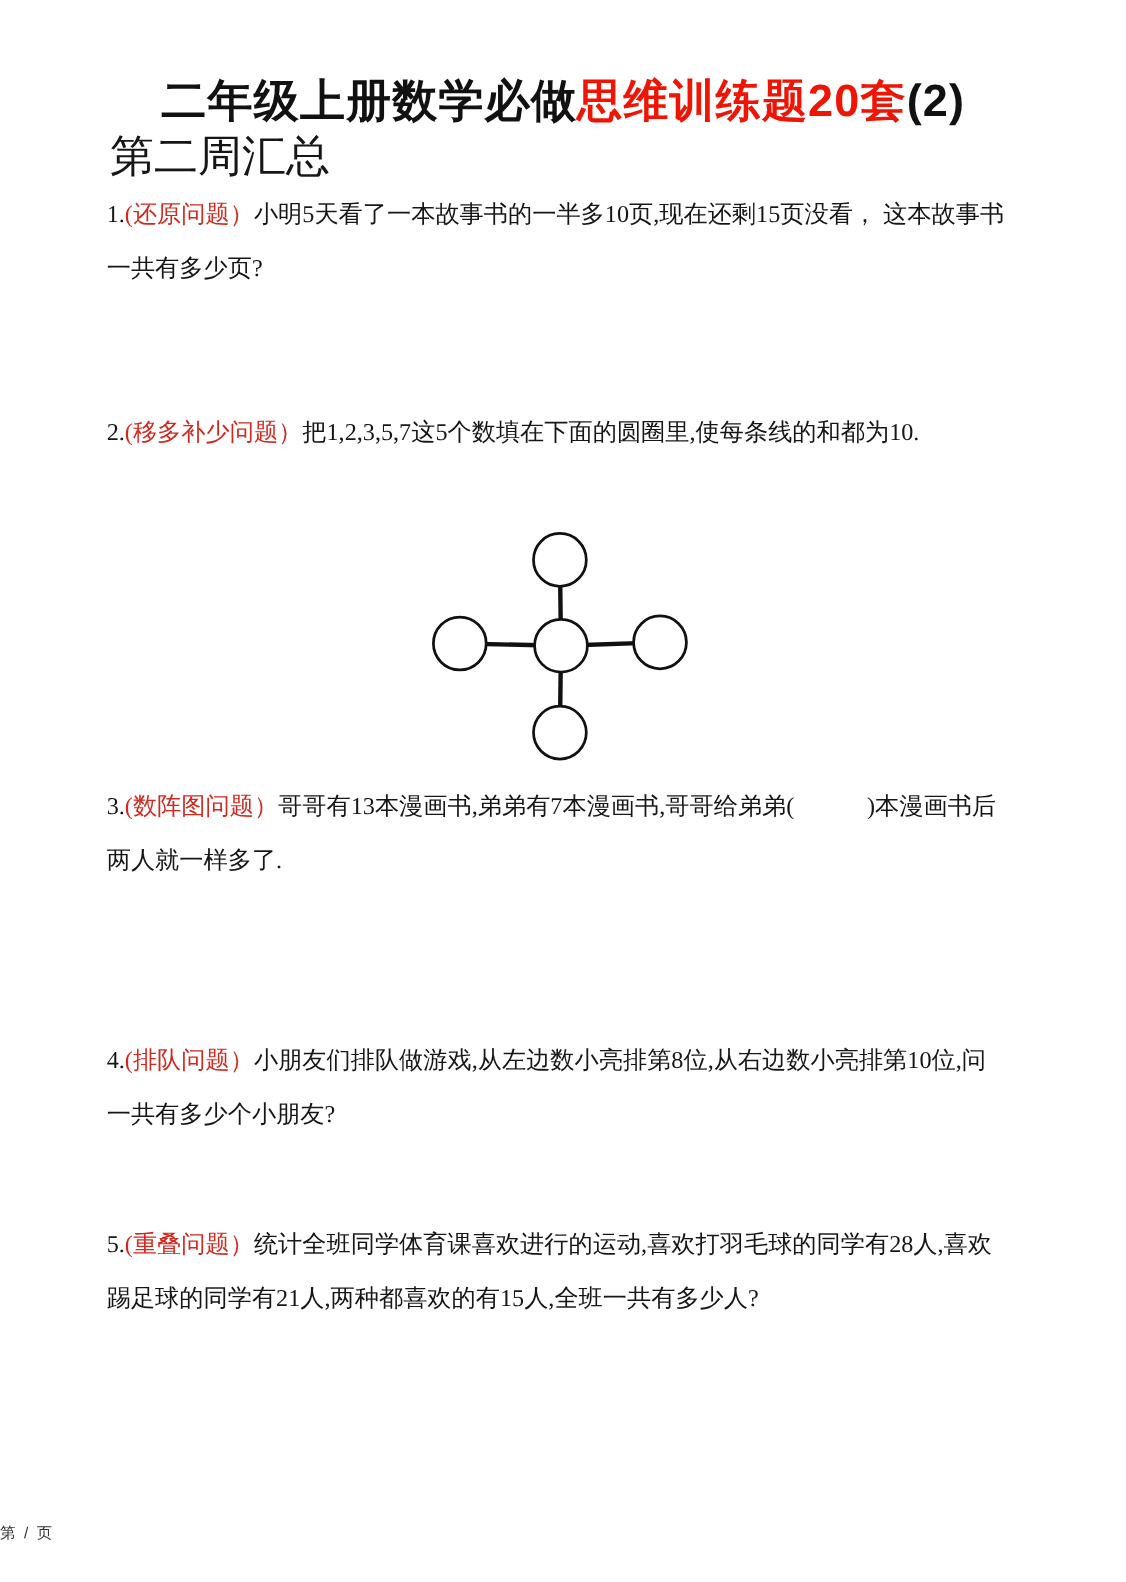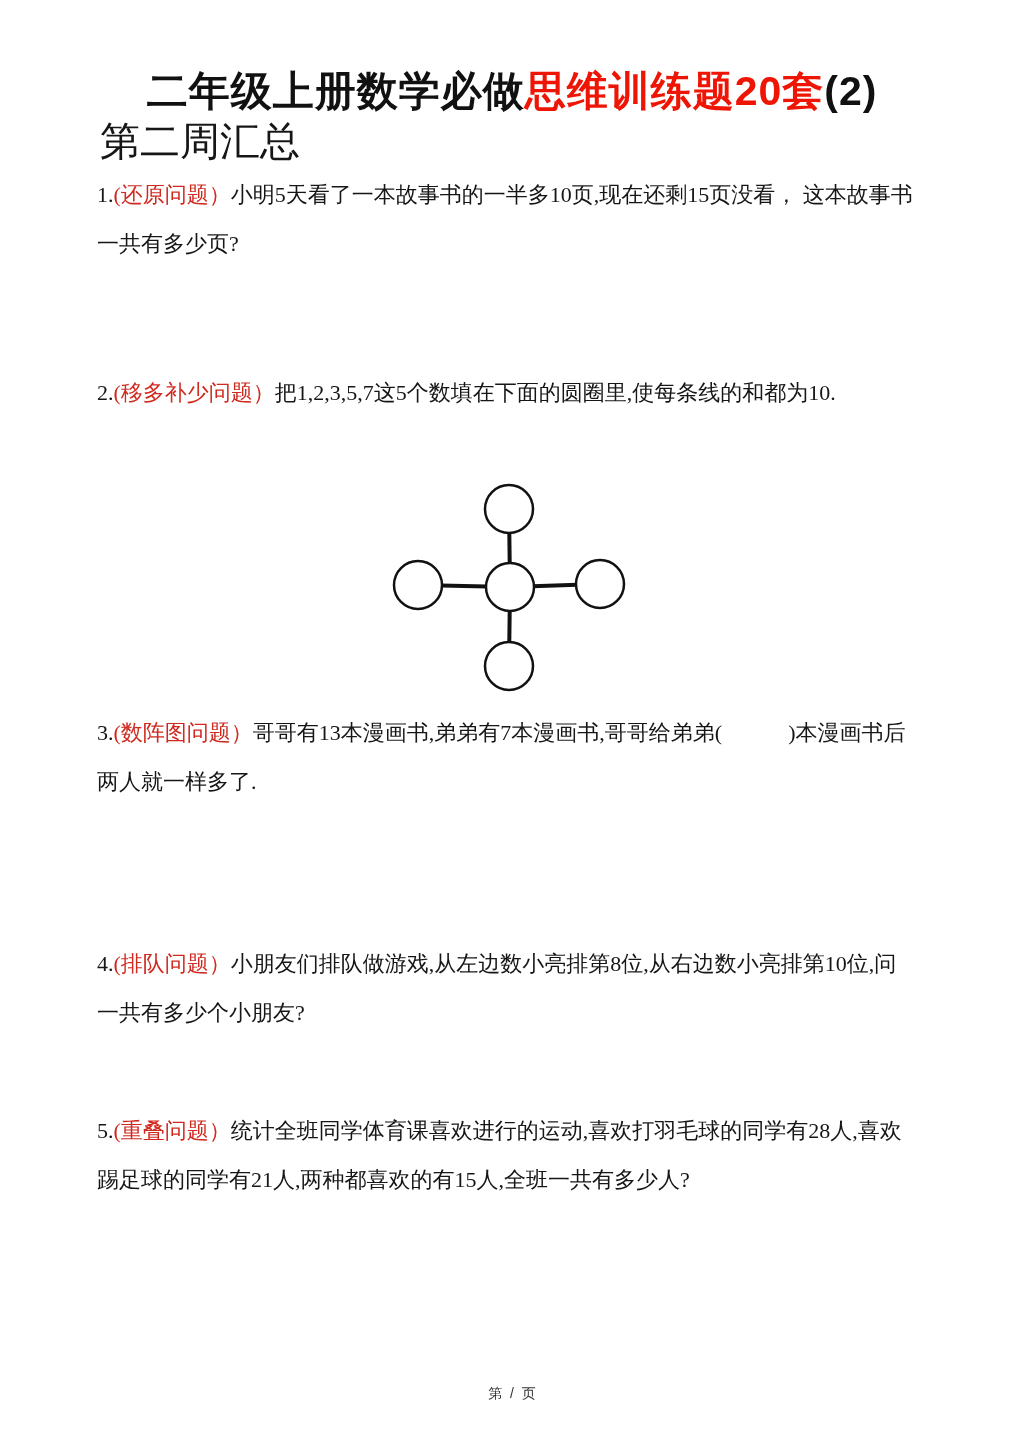--- a/index.html
+++ b/index.html
@@ -66,21 +66,20 @@
     left: 385px;
     width: 250px;
     height: 218px;
   }
 
   .footer {
     position: absolute;
     top: 1384px;
     left: 0;
     width: 1024px;
-    text-align: center;
     font-family: "Liberation Sans", "DejaVu Sans", sans-serif;
     font-size: 14px;
     line-height: 18px;
     color: #333333;
     white-space: pre;
   }
 </style>
 </head>
 <body>
 

